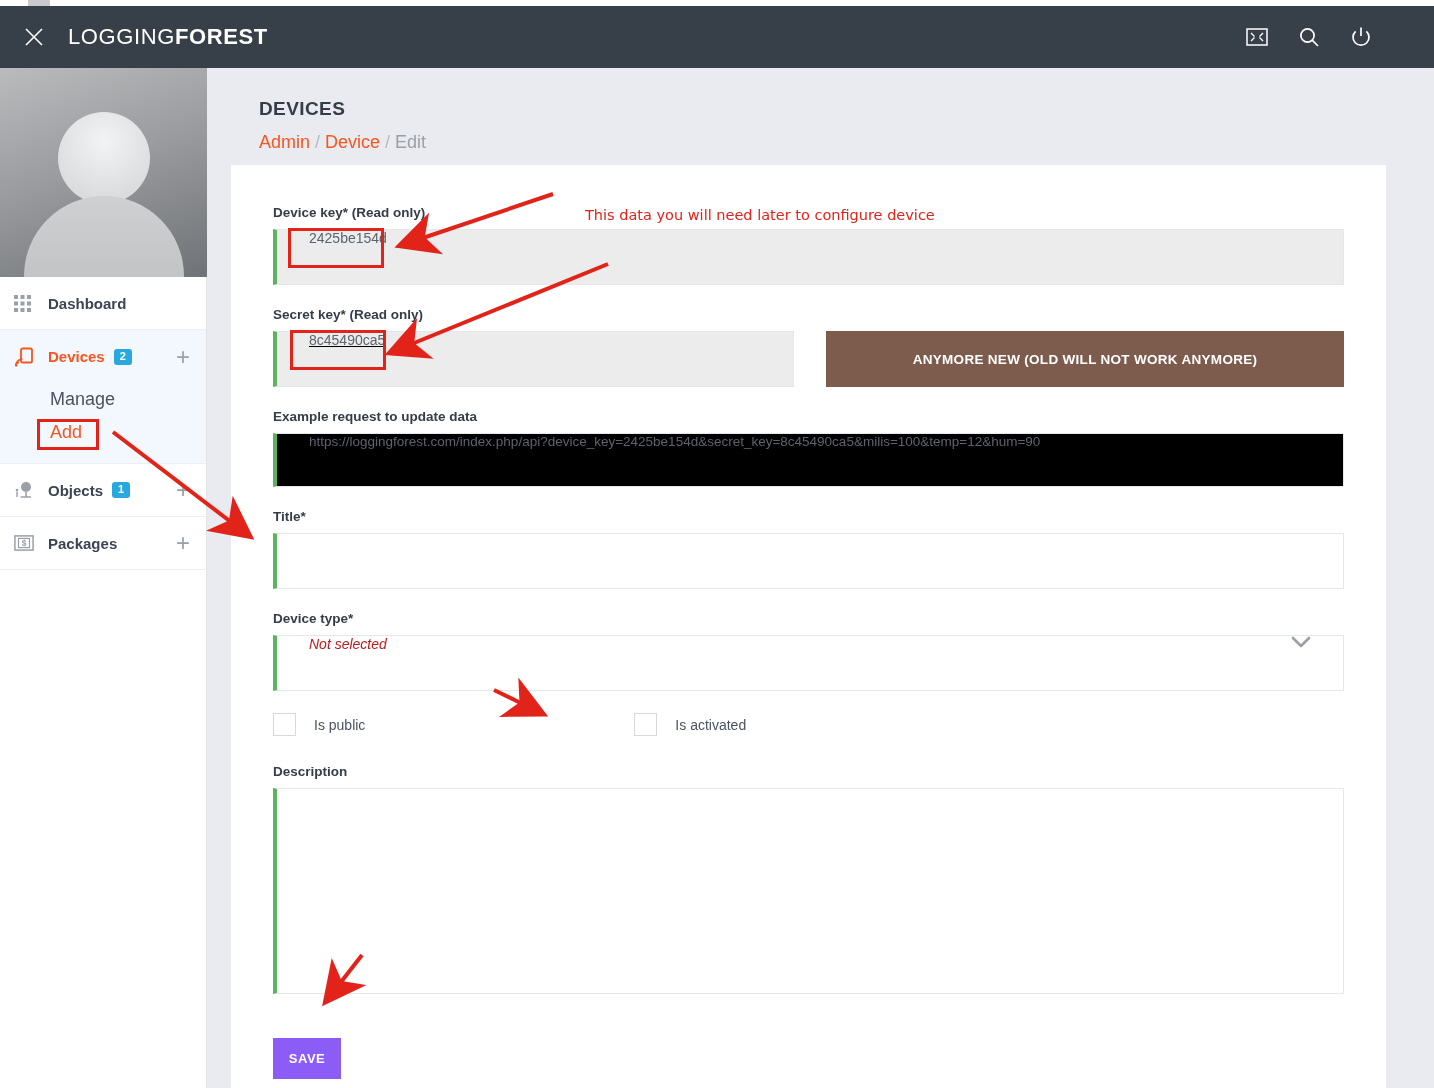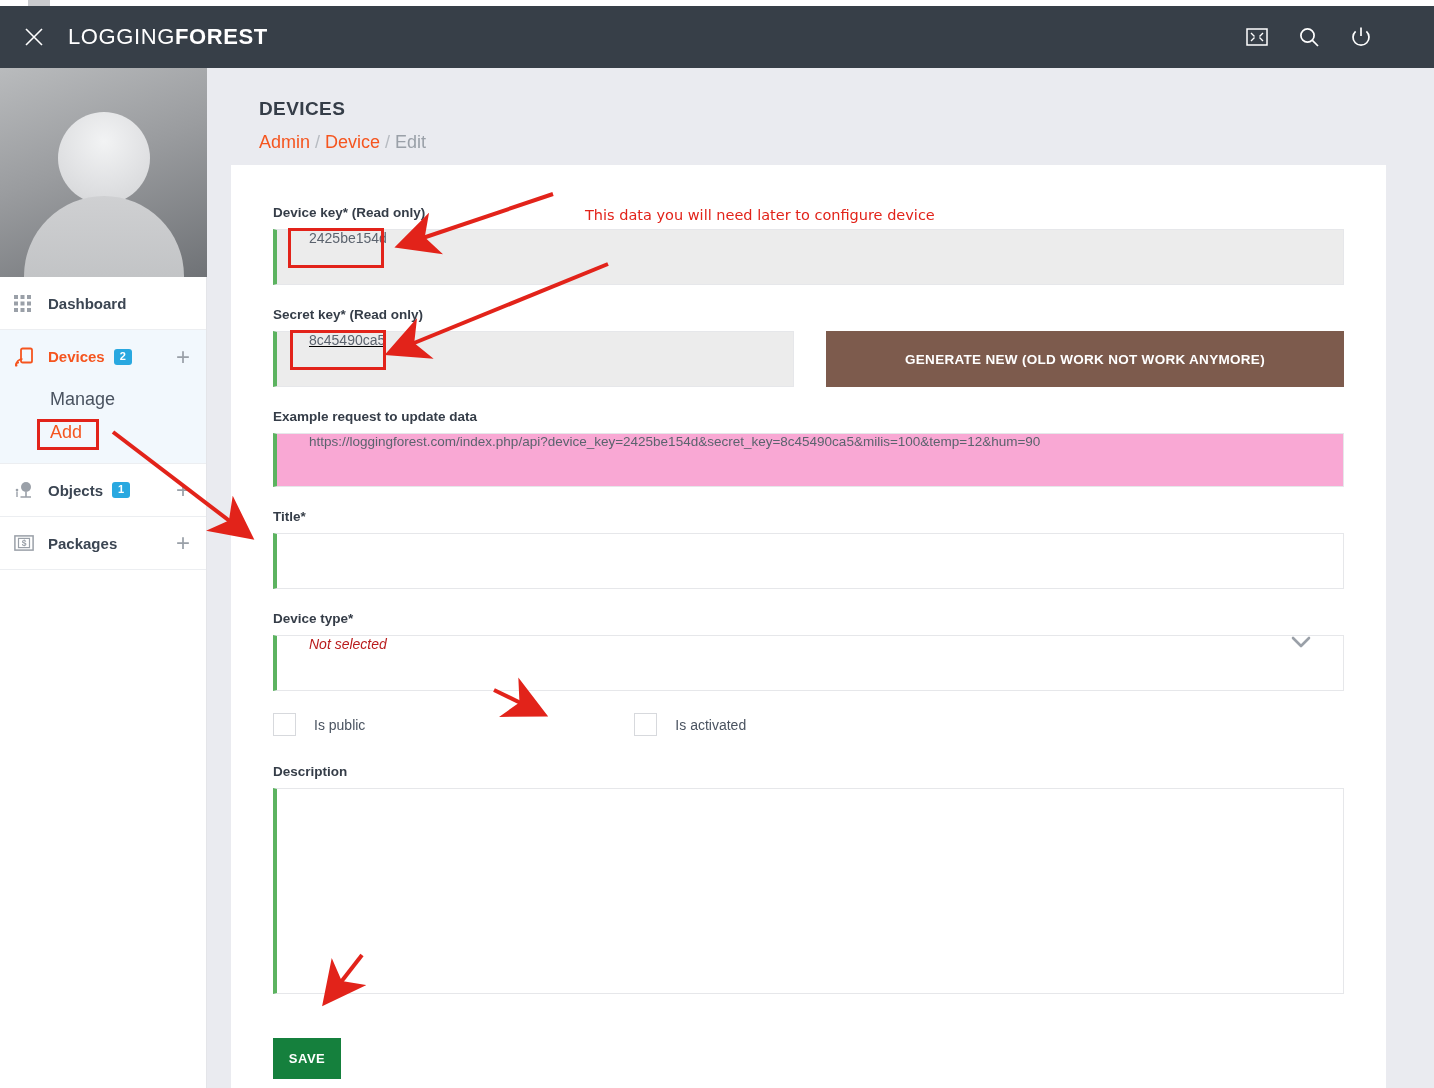--- a/index.html
+++ b/index.html
@@ -90,21 +90,21 @@
 
   .fld { margin-bottom: 22px; }
   .fld-label { font-size: 13.5px; font-weight: 700; color: #353d48; margin-bottom: 9px; }
   .fld-box {
     border: 1px solid #e6e7ea; border-left: 4px solid #5cb360;
     height: 56px; display: flex; align-items: flex-start; padding: 0 32px;
     font-size: 14px; color: #5b636e;
   }
   .fld-box.readonly { background: #ececec; }
   .fld-box.editable { background: #ffffff; }
-  .fld-box.urlbox { background: #f9a8d4; height: 54px; font-size: 13.5px; color: #5b636e; }
+  .fld-box.urlbox { background: #000000; height: 54px; font-size: 13.5px; color: #5b636e; }
   .fld-box.select { background: #ffffff; justify-content: space-between; cursor: pointer; }
   .select-ph { font-style: italic; color: #b91c1c; font-size: 14px; }
   .chev { color: #9aa0a8; }
   .textarea {
     border: 1px solid #e6e7ea; border-left: 4px solid #5cb360;
     height: 206px; background: #ffffff;
   }
 
   .row-split { display: flex; gap: 32px; text-decoration: underline; }
   .row-split .left { width: 521px; }
@@ -115,21 +115,21 @@
     cursor: pointer; font-family: "Liberation Sans", sans-serif;
   }
 
   .checks { display: flex; align-items: center; margin: 18px 0 28px; }
   .chk-wrap { display: flex; align-items: center; cursor: pointer; }
   .chk-wrap.second { margin-left: 269px; }
   .chk { width: 23px; height: 23px; border: 1px solid #d7d9dd; background: #fff; }
   .chk-label { margin-left: 18px; font-size: 14px; color: #4a5360; }
 
   .save-btn {
-    margin-top: 22px; background: #15803d; color: #ffffff; border: none;
+    margin-top: 22px; background: #8b5cf6; color: #ffffff; border: none;
     width: 68px; height: 41px; font-size: 13px; font-weight: 700; letter-spacing: .5px;
     cursor: pointer; font-family: "Liberation Sans", sans-serif;
   }
 
   
   .anno { position: absolute; left: 0; top: 0; width: 1434px; height: 1088px; pointer-events: none; }
   .anno-text {
     position: absolute; color: #e2231a; font-size: 14.5px; white-space: nowrap;
     font-family: "DejaVu Sans", sans-serif;
   }
@@ -271,21 +271,21 @@
       
       <div class="fld">
         <div class="fld-label">Secret key* (Read only)</div>
         <div class="row-split">
           <div class="left">
             <div class="fld-box readonly">
               <span>8c45490ca5</span>
             </div>
           </div>
           <div class="right">
-            <button class="gen-btn">GENERATE NEW (OLD WORK NOT WORK ANYMORE)</button>
+            <button class="gen-btn">ANYMORE NEW (OLD WILL NOT WORK ANYMORE)</button>
           </div>
         </div>
       </div>
 
       
       <div class="fld">
         <div class="fld-label">Example request to update data</div>
         <div class="fld-box urlbox">
           <span>https://loggingforest.com/index.php/api?device_key=2425be154d&amp;secret_key=8c45490ca5&amp;milis=100&amp;temp=12&amp;hum=90</span>
         </div>

